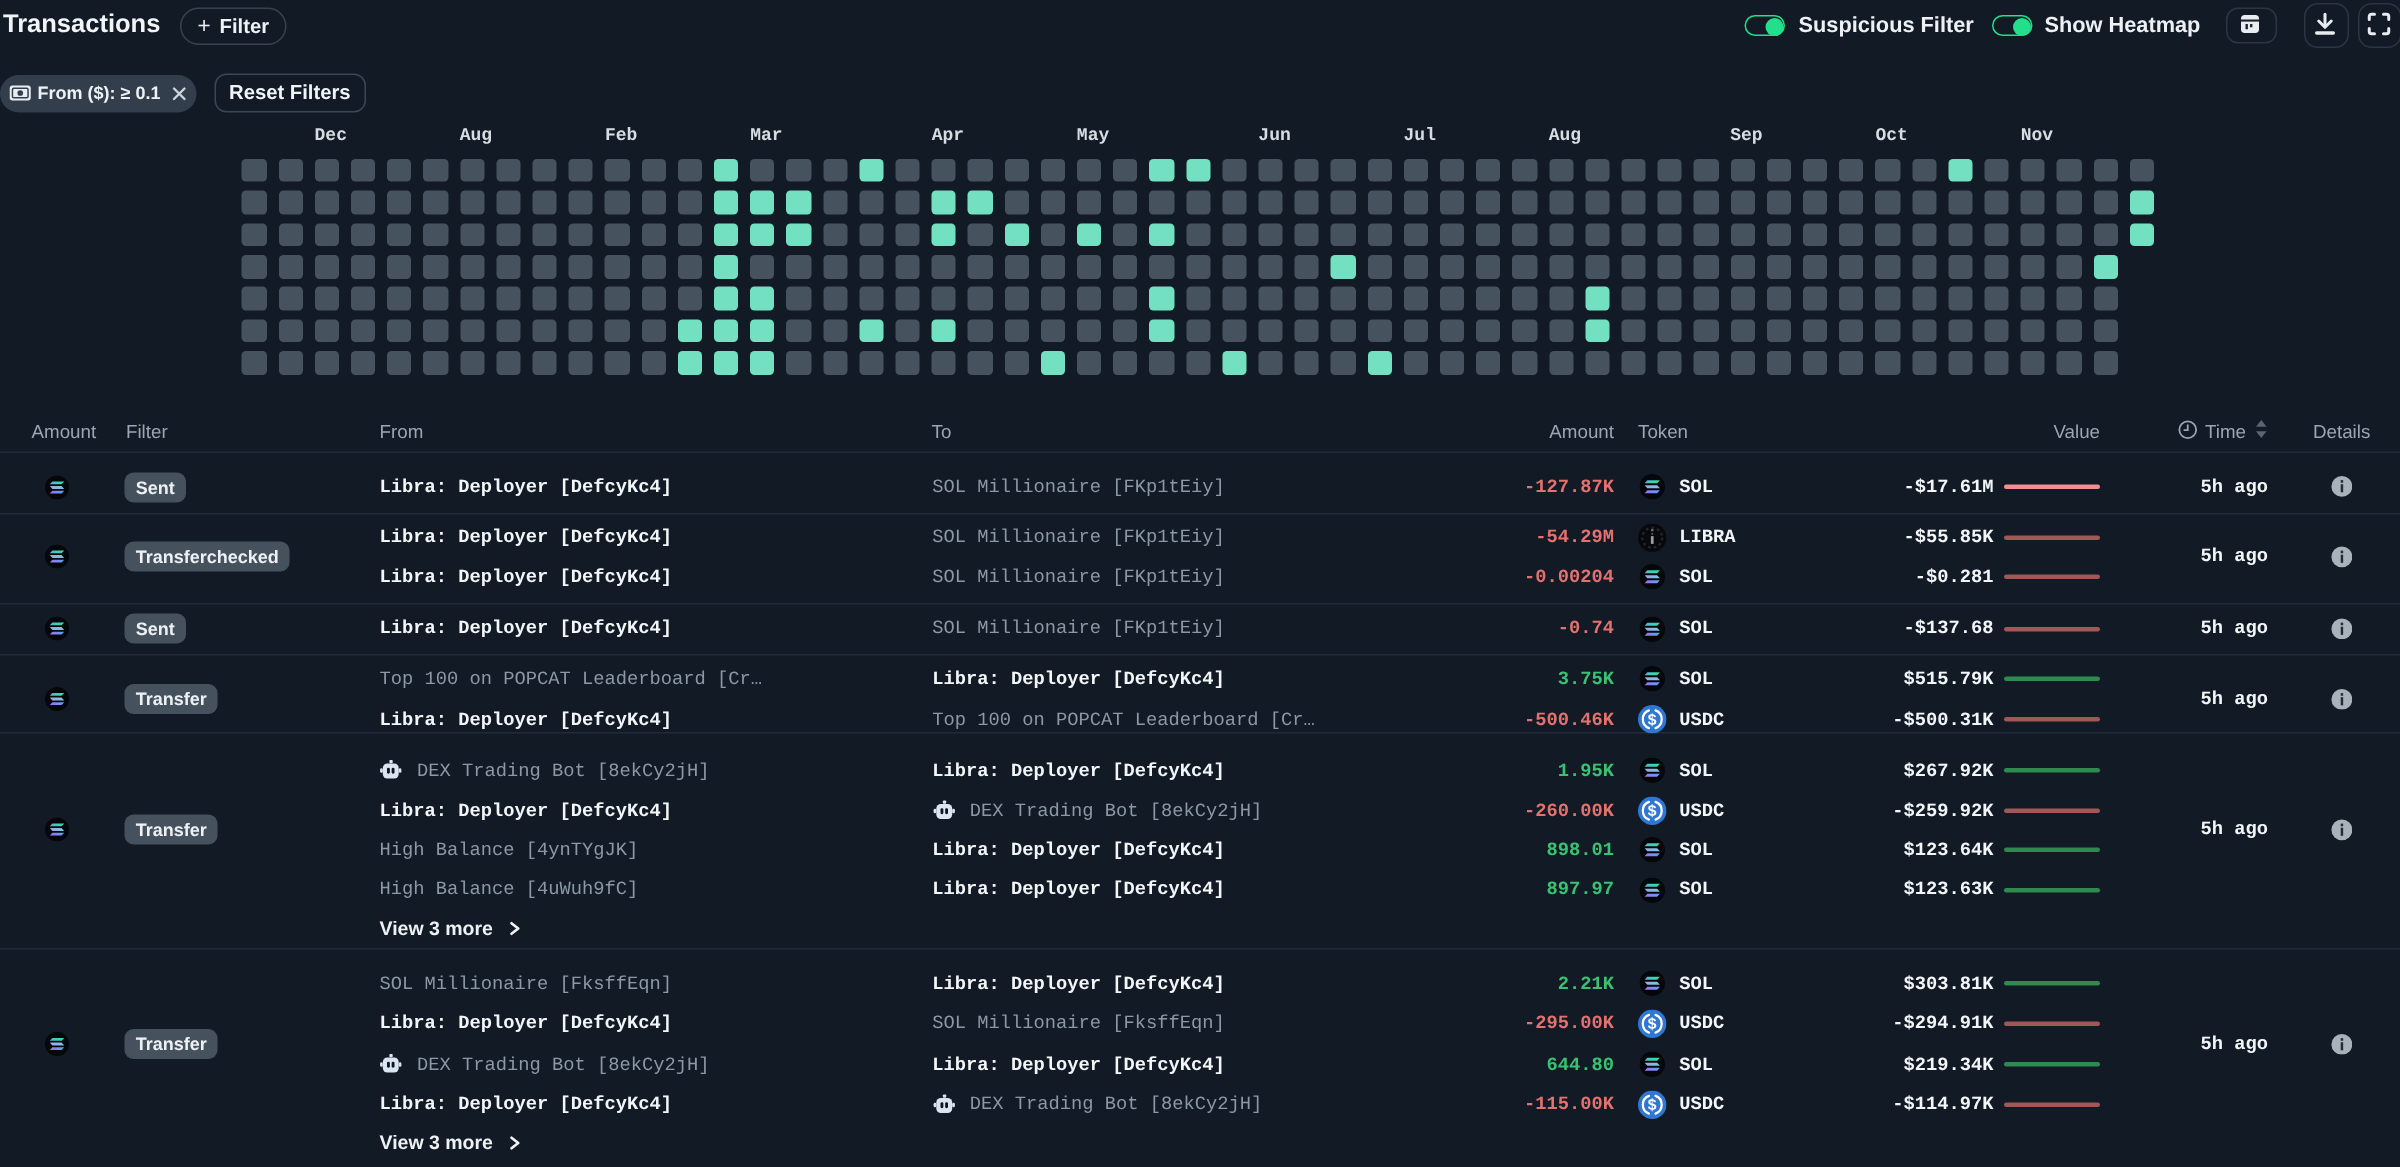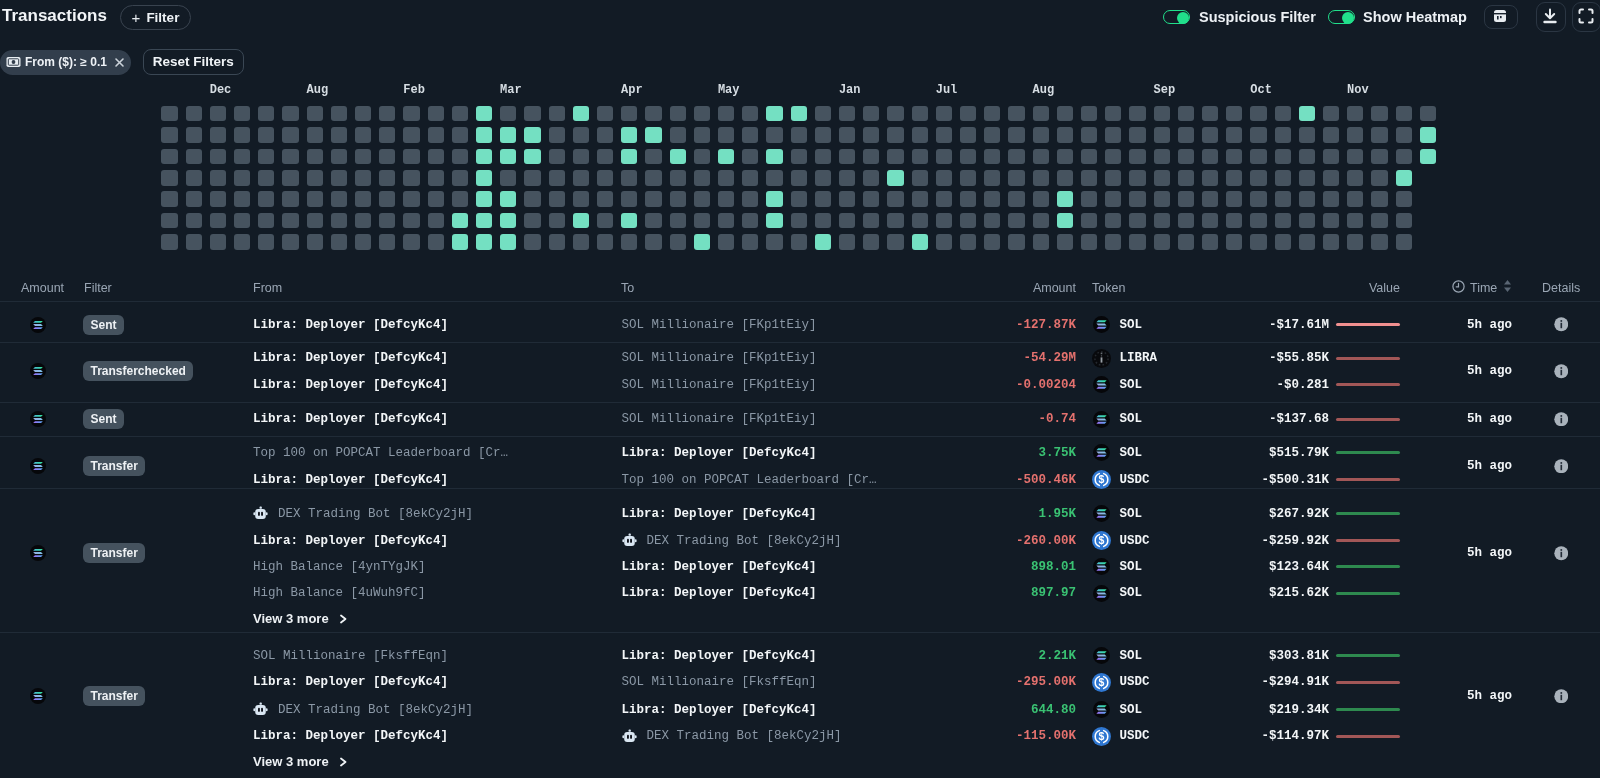--- a/index.html
+++ b/index.html
@@ -60,21 +60,21 @@
 <svg class="abs" style="left:114px;top:57px;" width="11" height="11" viewBox="0 0 11 11" stroke="#ccd3da" stroke-width="1.6" stroke-linecap="round">
     <path d="M2 2 L9 9 M9 2 L2 9"></path>
   </svg>
 <div class="abs" style="left:143px;top:49px;width:98.5px;height:24px;border:1px solid #3a4754;border-radius:8px;text-align:center;line-height:24px;font-size:13.5px;font-weight:bold;color:#f0f4f7;">Reset Filters</div>
 <div class="mlab" style="left:209.7px;top:83.5px;">Dec</div>
 <div class="mlab" style="left:306.5px;top:83.5px;">Aug</div>
 <div class="mlab" style="left:403.3px;top:83.5px;">Feb</div>
 <div class="mlab" style="left:500.1px;top:83.5px;">Mar</div>
 <div class="mlab" style="left:621.1px;top:83.5px;">Apr</div>
 <div class="mlab" style="left:717.9px;top:83.5px;">May</div>
-<div class="mlab" style="left:838.9px;top:83.5px;">Jan</div>
+<div class="mlab" style="left:838.9px;top:83.5px;">Jun</div>
 <div class="mlab" style="left:935.7px;top:83.5px;">Jul</div>
 <div class="mlab" style="left:1032.5px;top:83.5px;">Aug</div>
 <div class="mlab" style="left:1153.5px;top:83.5px;">Sep</div>
 <div class="mlab" style="left:1250.3px;top:83.5px;">Oct</div>
 <div class="mlab" style="left:1347.1px;top:83.5px;">Nov</div>
 <div class="cell" style="left:161.3px;top:105.8px;"></div>
 <div class="cell" style="left:185.5px;top:105.8px;"></div>
 <div class="cell" style="left:209.7px;top:105.8px;"></div>
 <div class="cell" style="left:233.9px;top:105.8px;"></div>
 <div class="cell" style="left:258.1px;top:105.8px;"></div>
@@ -672,21 +672,21 @@
 <div class="abs mono mg" style="left:253.0px;top:585.0px;">High Balance [4uWuh9fC]</div>
 <div class="abs mono mw" style="left:621.5px;top:585.0px;">Libra: Deployer [DefcyKc4]</div>
 <div class="abs mono" style="right:524px;top:585.0px;color:#3ac273;font-weight:bold;">897.97</div>
 <svg class="abs" style="left:1093.0px;top:584.5px;" width="17.0" height="17.0" viewBox="0 0 24 24">
     <circle cx="12" cy="12" r="12" fill="#06070a"></circle>
     <path d="M7.4 5.9 L19.2 5.9 L16.6 8.7 L4.8 8.7 Z" fill="url(#sgA)"></path>
     <path d="M4.8 10.6 L16.6 10.6 L19.2 13.4 L7.4 13.4 Z" fill="url(#sgB)"></path>
     <path d="M7.4 15.3 L19.2 15.3 L16.6 18.1 L4.8 18.1 Z" fill="url(#sgC)"></path>
   </svg>
 <div class="abs mono mw" style="left:1119.5px;top:585.0px;">SOL</div>
-<div class="abs mono mw" style="right:271px;top:585.0px;">$215.62K</div>
+<div class="abs mono mw" style="right:271px;top:585.0px;">$123.63K</div>
 <div class="bar" style="top:591.8px;background:#2e8a4f;"></div>
 <div class="abs" style="left:253px;top:611.0px;font-size:13px;font-weight:bold;color:#eef2f5;line-height:16px;">View 3 more</div>
 <svg class="abs" style="left:338px;top:613.0px;" width="10" height="12" viewBox="0 0 10 12" fill="none" stroke="#eef2f5" stroke-width="1.8" stroke-linecap="round" stroke-linejoin="round">
     <path d="M3 2.5 L7.5 6 L3 9.5"></path>
   </svg>
 <svg class="abs" style="left:30.0px;top:687.8px;" width="16.0" height="16.0" viewBox="0 0 24 24">
     <circle cx="12" cy="12" r="12" fill="#06070a"></circle>
     <path d="M7.4 5.9 L19.2 5.9 L16.6 8.7 L4.8 8.7 Z" fill="url(#sgA)"></path>
     <path d="M4.8 10.6 L16.6 10.6 L19.2 13.4 L7.4 13.4 Z" fill="url(#sgB)"></path>
     <path d="M7.4 15.3 L19.2 15.3 L16.6 18.1 L4.8 18.1 Z" fill="url(#sgC)"></path>

